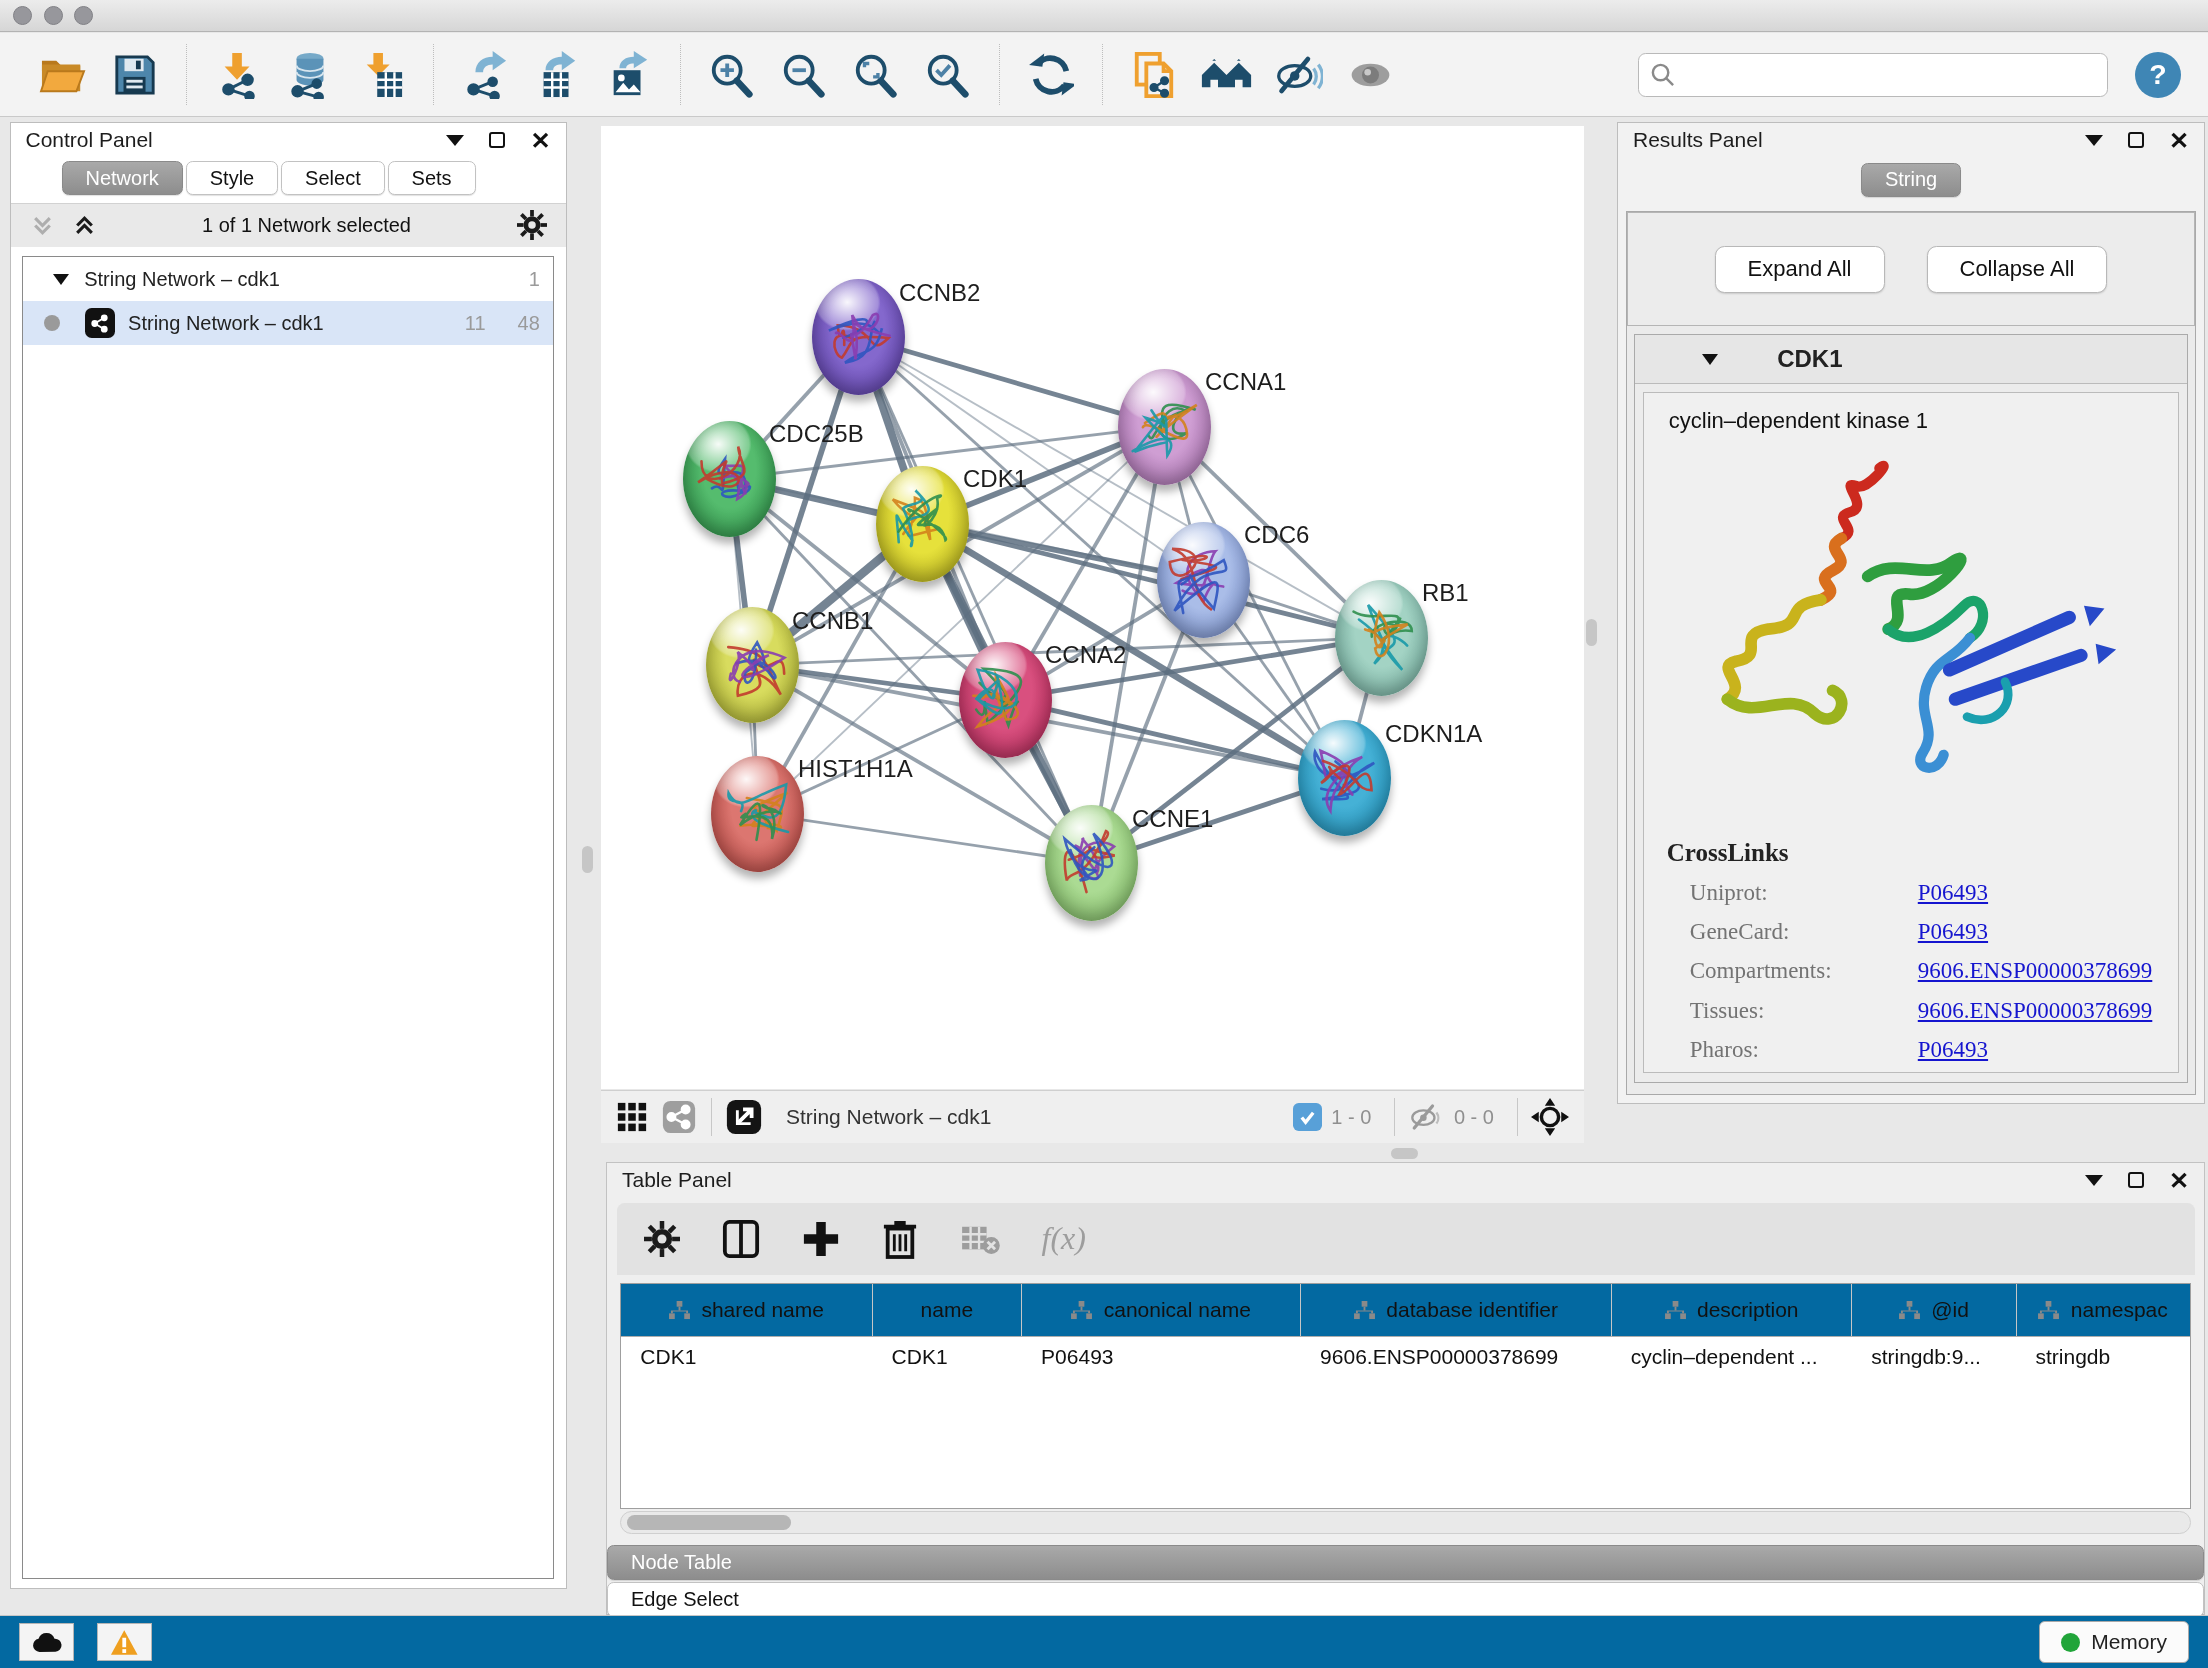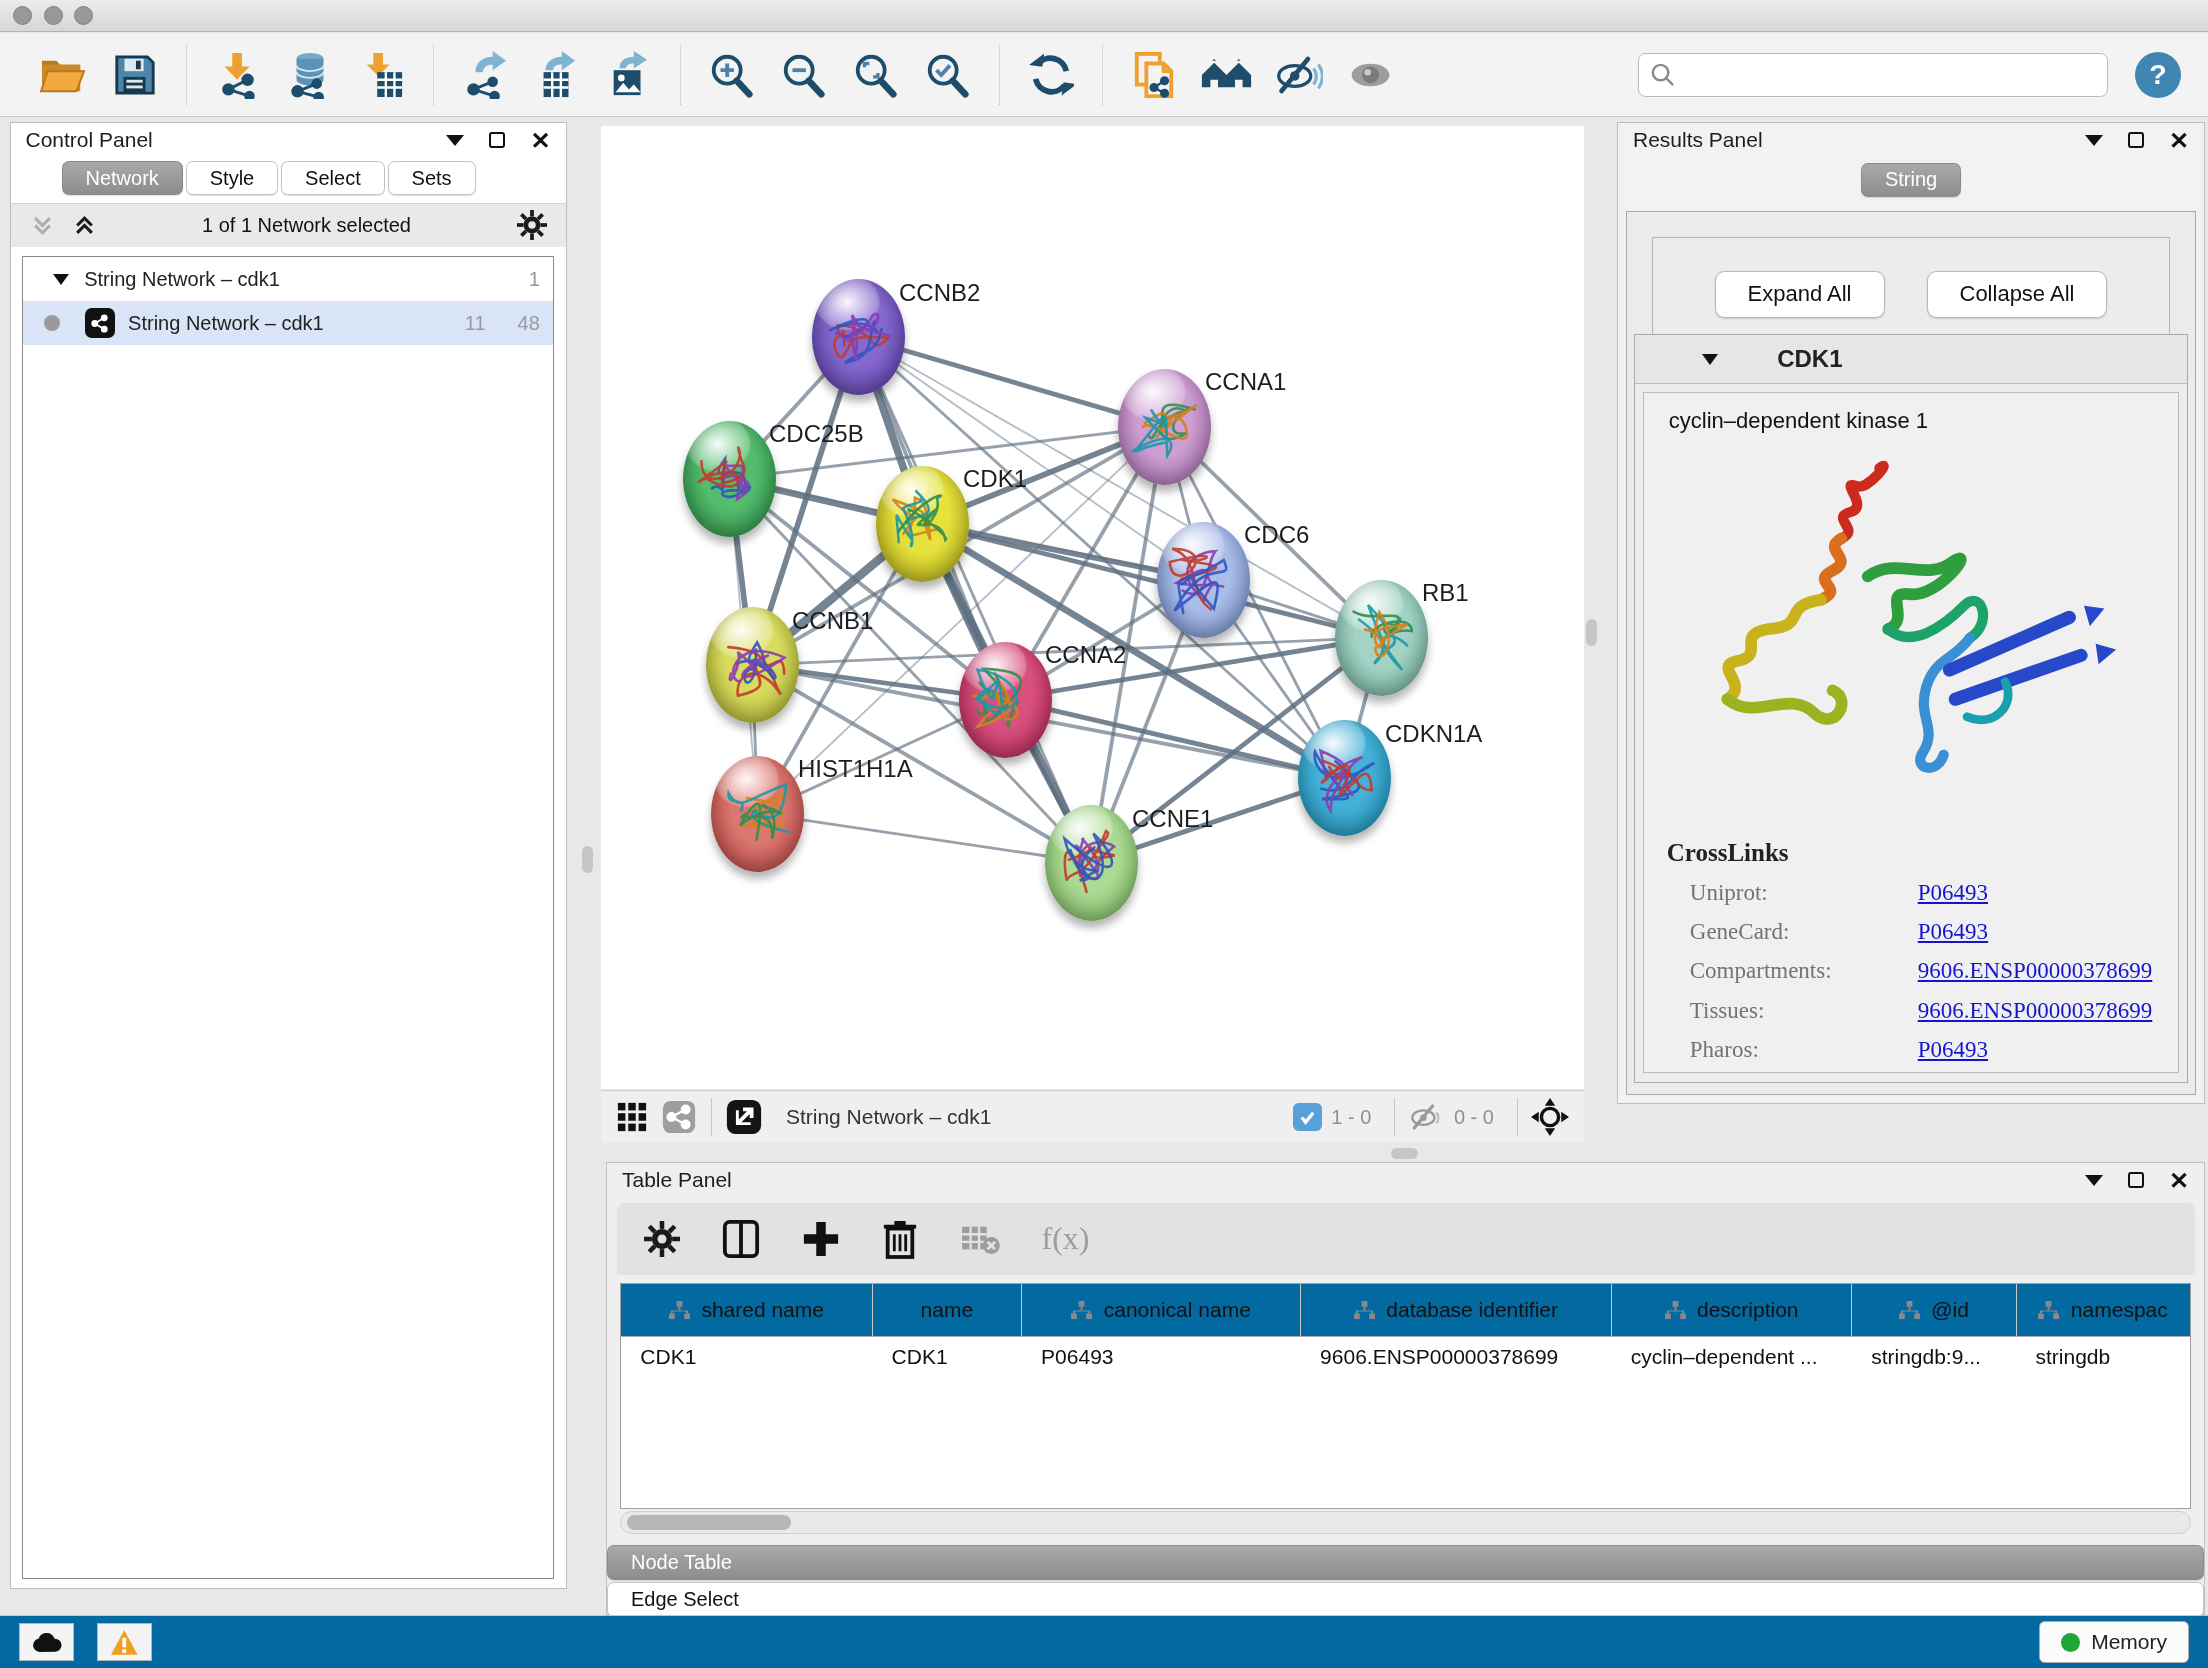--- a/index.html
+++ b/index.html
@@ -60,21 +60,21 @@
   .netview-bar { position:absolute; left:601px; top:1090px; width:983px; height:53px; background:#efefef;
     border-top:1px solid #cfcfcf; display:flex; align-items:center; padding:0 15px; font-size:21px; color:#333; }
   .nb-sep { width:0; height:38px; border-left:1px solid #c7c7c7; margin:0 13.3px; }
   .nb-counts { color:#8f8f8f; font-size:20px; margin:0 9.5px; }
   .checkbox-blue { width:28.5px; height:28.5px; border-radius:5.7px; background:#58a0d8; display:flex; align-items:center; justify-content:center; }
 
   
   .results-panel { position:absolute; left:1617px; top:122px; width:588px; height:982px; background:#f2f2f2; border:1px solid #bdbdbd; }
   .rp-tabrow { display:flex; justify-content:center; padding:5.7px 0 9.5px 0; }
   .rp-body { position:absolute; left:7.6px; right:7.6px; top:88px; bottom:7.6px; background:#ebebeb; border:1px solid #a9a9a9; }
-  .rp-btnbox { margin:25px; border:1px solid #b5b5b5; background:#ececec; height:114px; display:flex; align-items:center; justify-content:center; gap:42px; }
+  .rp-btnbox { margin:0; border:1px solid #b5b5b5; background:#ececec; height:114px; display:flex; align-items:center; justify-content:center; gap:42px; }
   .rp-btn { background:#fff; border:1px solid #b8b8b8; border-radius:9.5px; padding:9.5px 32px; font-size:22px; color:#111; box-shadow:0 1px 1.9px rgba(0,0,0,.15); }
   .rp-section { margin:0 7.6px 7.6px 7.6px; border:1px solid #aaa; background:#ececec; position:absolute; left:0; right:0; top:122px; bottom:3.8px; }
   .rp-sec-head { height:49px; display:flex; align-items:center; background:#e6e6e6; border-bottom:1px solid #bbb; }
   .rp-sec-head .disc { margin:0 0 0 67px; }
   .rp-sec-title { font-size:24px; font-weight:bold; margin-left:59px; }
   .rp-sec-inner { position:absolute; left:7.6px; right:7.6px; top:57px; bottom:9.5px; border:1px solid #bbb; background:#f0f0f0; overflow:hidden; }
   .rp-desc { font-size:22px; color:#111; padding:15px 0 0 25px; }
   .protein-fig { display:block; margin:7.6px auto 0 auto; }
   .xlinks-title { font-family:"Liberation Serif", serif; font-weight:bold; font-size:25px; margin:17px 0 5.7px 23px; }
   .xlink-row { display:flex; font-family:"Liberation Serif", serif; font-size:23px; margin:13.3px 0 0 46px; }
@@ -93,21 +93,21 @@
   .tp-thumb { position:absolute; left:5.7px; top:2.9px; width:164px; height:15px; background:#b6b6b6; border-radius:7.6px; }
   .tp-tabs { position:absolute; left:0; right:0; top:382px; display:flex; justify-content:center; gap:2.9px;flex-direction:column; }
 
   
   .statusbar { position:absolute; left:0; top:1615px; width:2208px; height:53px; background:#0369a1; border-top:1px solid #c6c6c6; display:flex; align-items:center; padding:0 19px; }
   .sb-btn { width:55px; height:38px; background:#f4f4f4; border:1px solid #b5b5b5; display:flex; align-items:center; justify-content:center; margin-right:23px; }
   .memory-btn { margin-left:auto; height:42px; border:1px solid #a8a8a8; border-radius:5.7px; background:#fbfbfb; display:flex; align-items:center; gap:11.4px; padding:0 21px; font-size:21px; color:#222; }
   .green-dot { width:19px; height:19px; border-radius:50%; background:#21a53a; }
 
   .splitter-dot { position:absolute; background:#c6c6c6; border-radius:9.5px; }
-  .fx-label { font-family:"Liberation Serif", serif; font-size:32px; color:#9d9d9d; }
+  .fx-label { font-family:"Liberation Serif", serif; font-style:italic; font-size:32px; color:#9d9d9d; }
 </style>
 </head>
 <body>
 
 <div class="titlebar">
   <span class="traffic"></span>
   <span class="traffic"></span>
   <span class="traffic"></span>
 </div>
 

